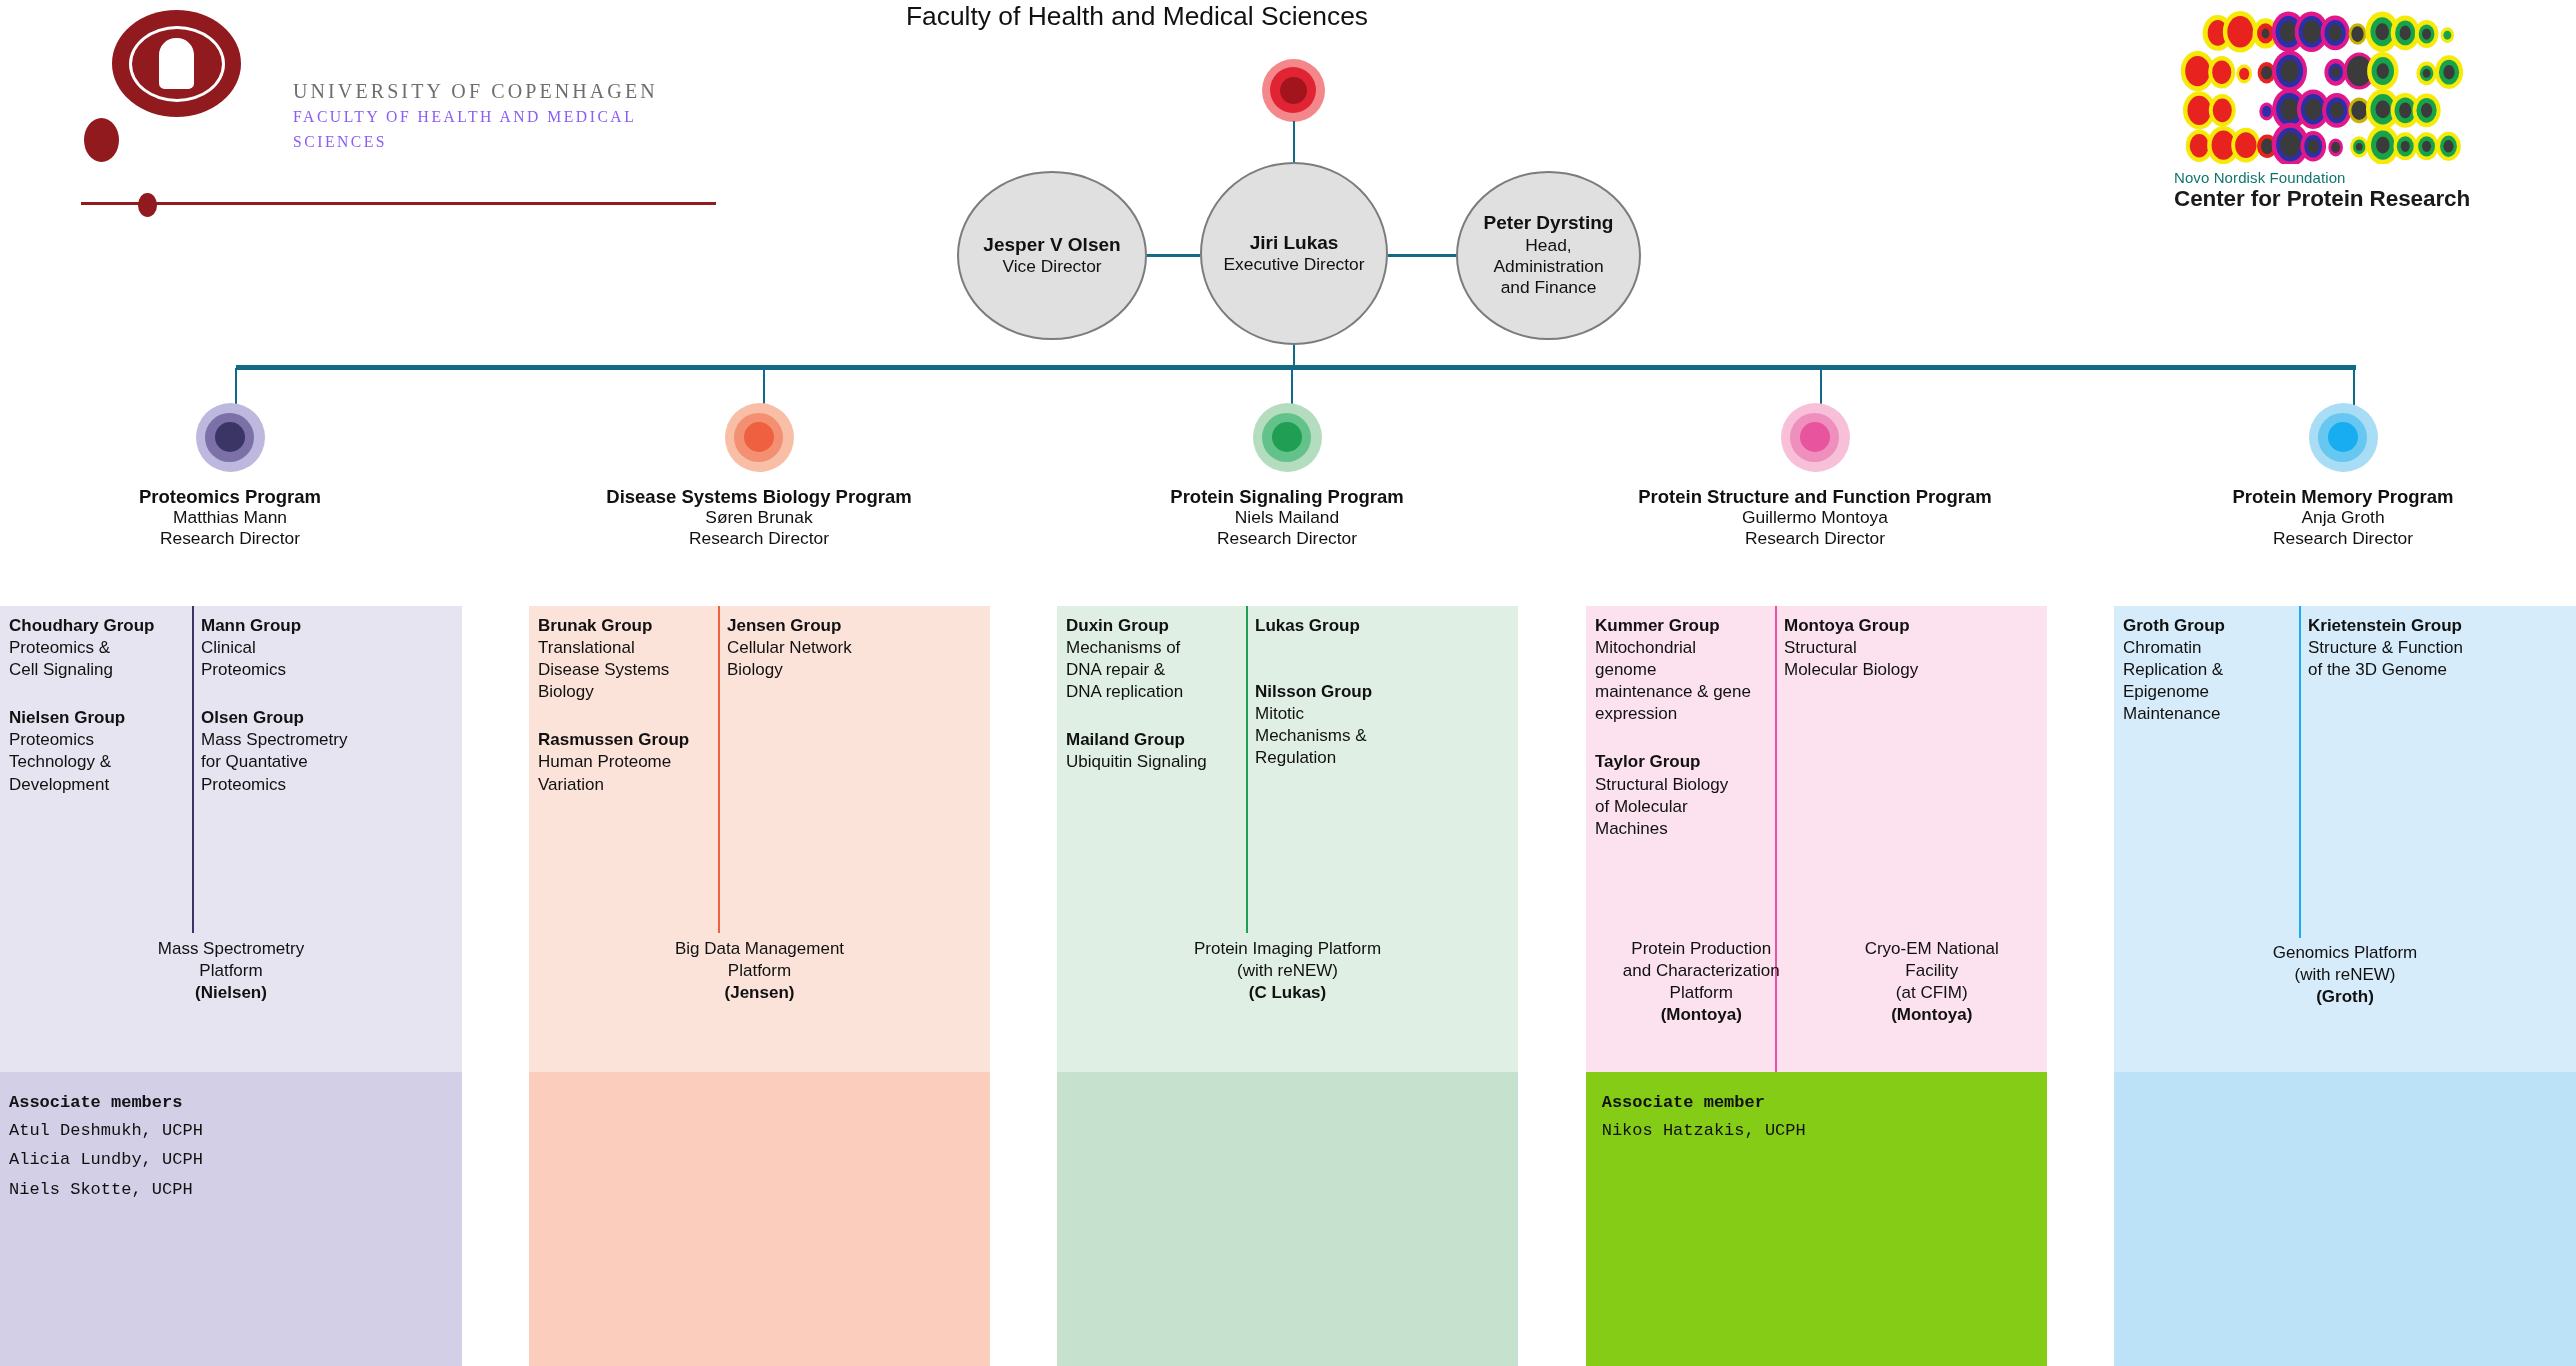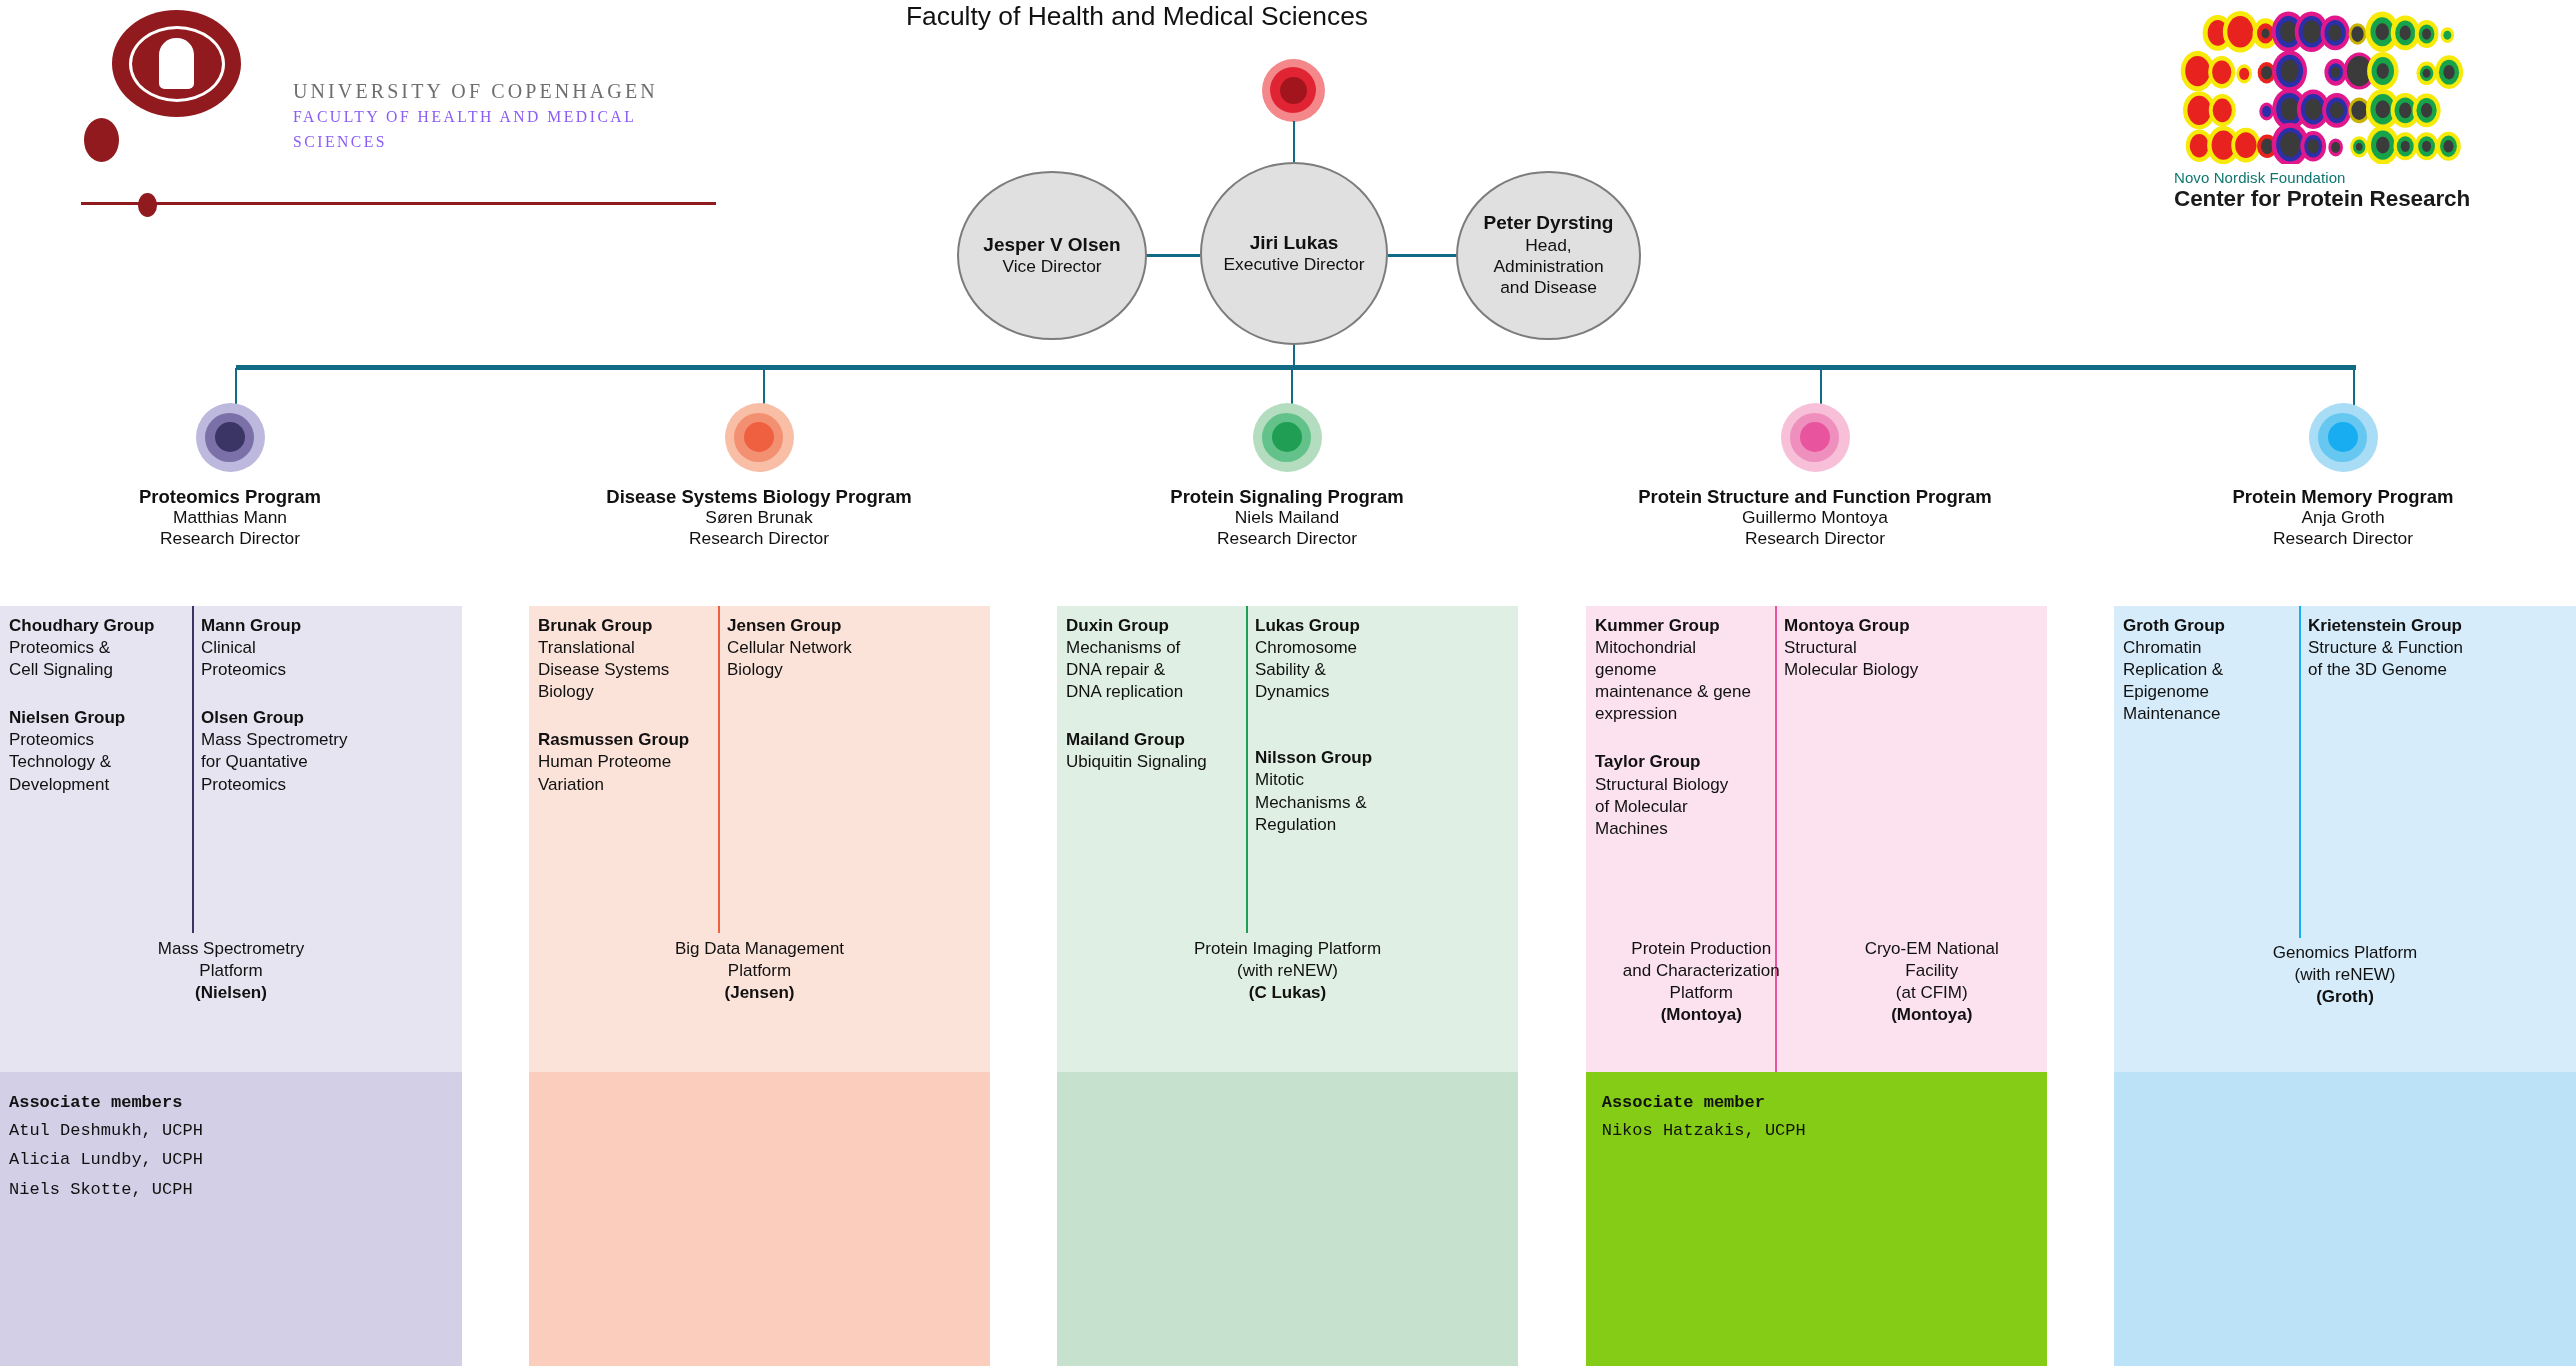--- a/index.html
+++ b/index.html
@@ -290,21 +290,21 @@
     <div class="ell-role">Vice Director</div>
   </div>
   <div class="ellipse ell-jiri">
     <div class="ell-name">Jiri Lukas</div>
     <div class="ell-role">Executive Director</div>
   </div>
   <div class="ellipse ell-dyrst">
     <div class="ell-name">Peter Dyrsting</div>
     <div class="ell-role" style="white-space:pre-line">Head,
 Administration
-and Disease</div>
+and Finance</div>
   </div>
 
   <div id="programs-root">
       <div class="conn v-drop" style="left: 235px;"></div>
       <div class="program" style="left: -96px; width: 652px;">
         <div class="prog-node">
           <div class="pn-o" style="background:#bdb8dd"></div>
           <div class="pn-m" style="background:#7b71a8"></div>
           <div class="pn-i" style="background:#3b3566"></div>
         </div>
@@ -430,23 +430,20 @@
 DNA replication</div>
             </div>
             <div class="grp" style="margin-top: 26px;">
               <div class="grp-name">Mailand Group</div>
               <div class="grp-desc" style="white-space: pre-line;">Ubiquitin Signaling</div>
             </div>
           </div>
           <div class="col" style="width: 272px;">
             <div class="grp">
               <div class="grp-name">Lukas Group</div>
-              <div class="grp-desc" style="white-space: pre-line;">Chromosome
-Sability &amp;
-Dynamics</div>
             </div>
             <div class="grp" style="margin-top: 44px;">
               <div class="grp-name">Nilsson Group</div>
               <div class="grp-desc" style="white-space: pre-line;">Mitotic
 Mechanisms &amp;
 Regulation</div>
             </div>
           </div>
         </div>
         <div class="platform-wrap" style="top: 332px;">

